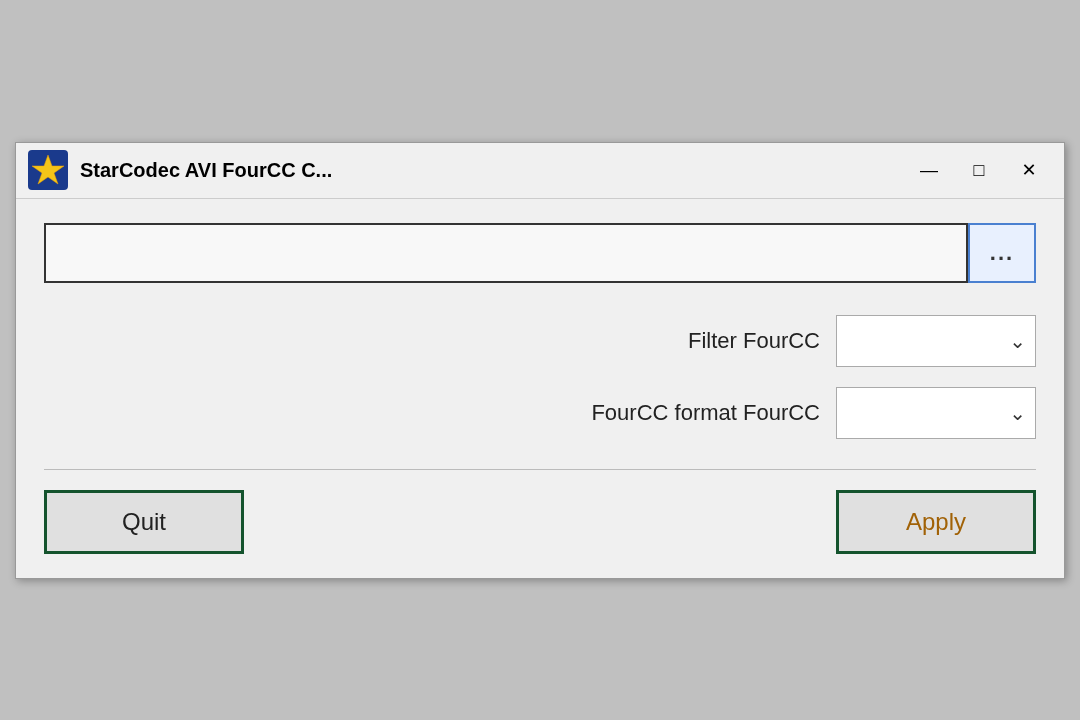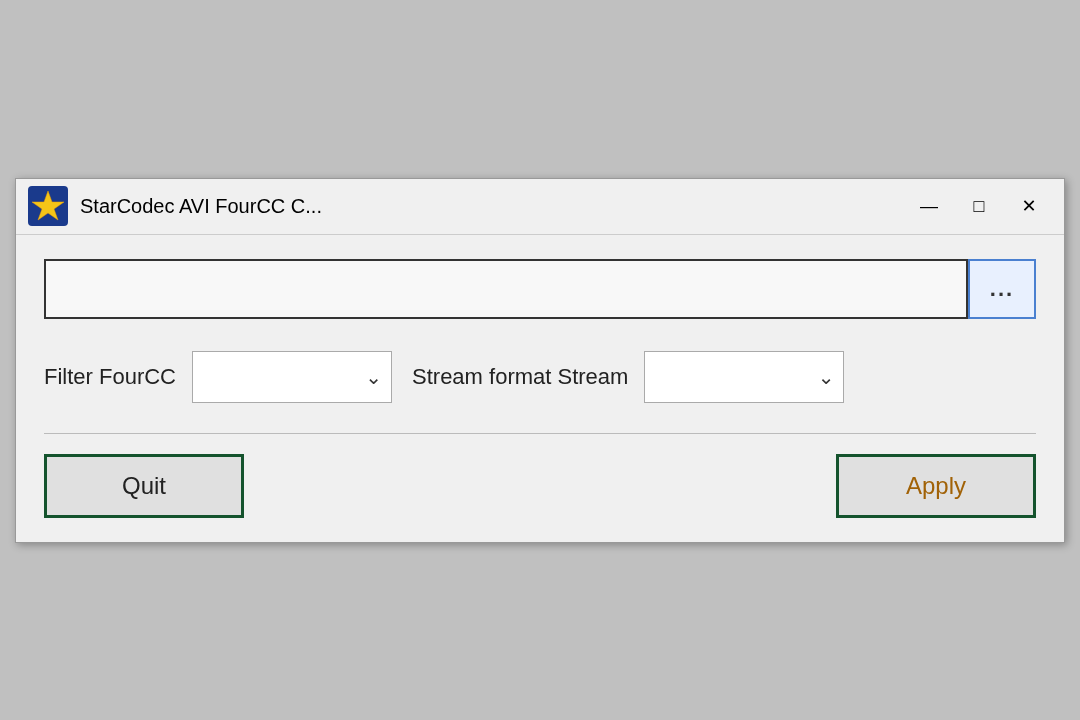--- a/index.html
+++ b/index.html
@@ -41,21 +41,21 @@
       flex-shrink: 0;
     }
 
     .title-bar-icon svg {
       width: 100%;
       height: 100%;
     }
 
     .title-bar-text {
       font-size: 20px;
-      font-weight: 400;
+      font-weight: 700;
       color: #000;
       flex: 1;
     }
 
     .title-bar-controls {
       display: flex;
       align-items: center;
       gap: 4px;
     }
 
@@ -102,21 +102,21 @@
       align-items: center;
       justify-content: center;
       font-size: 22px;
       color: #333;
       font-weight: bold;
       letter-spacing: 2px;
     }
 
     .form-rows {
       display: flex;
-      flex-direction: row;
+      flex-direction: column;
       gap: 20px;
       padding: 8px 0 20px 0;
     }
 
     .form-row {
       display: flex;
       align-items: center;
       justify-content: flex-end;
     }
 
@@ -230,21 +230,21 @@
         <label class="form-label">Filter FourCC</label>
         <div class="select-wrapper">
           <select class="form-select">
             <option value=""></option>
           </select>
           <span class="select-arrow">⌄</span>
         </div>
       </div>
 
       <div class="form-row">
-        <label class="form-label">Stream format Stream</label>
+        <label class="form-label">FourCC format FourCC</label>
         <div class="select-wrapper">
           <select class="form-select">
             <option value=""></option>
           </select>
           <span class="select-arrow">⌄</span>
         </div>
       </div>
 
     </div>
 

